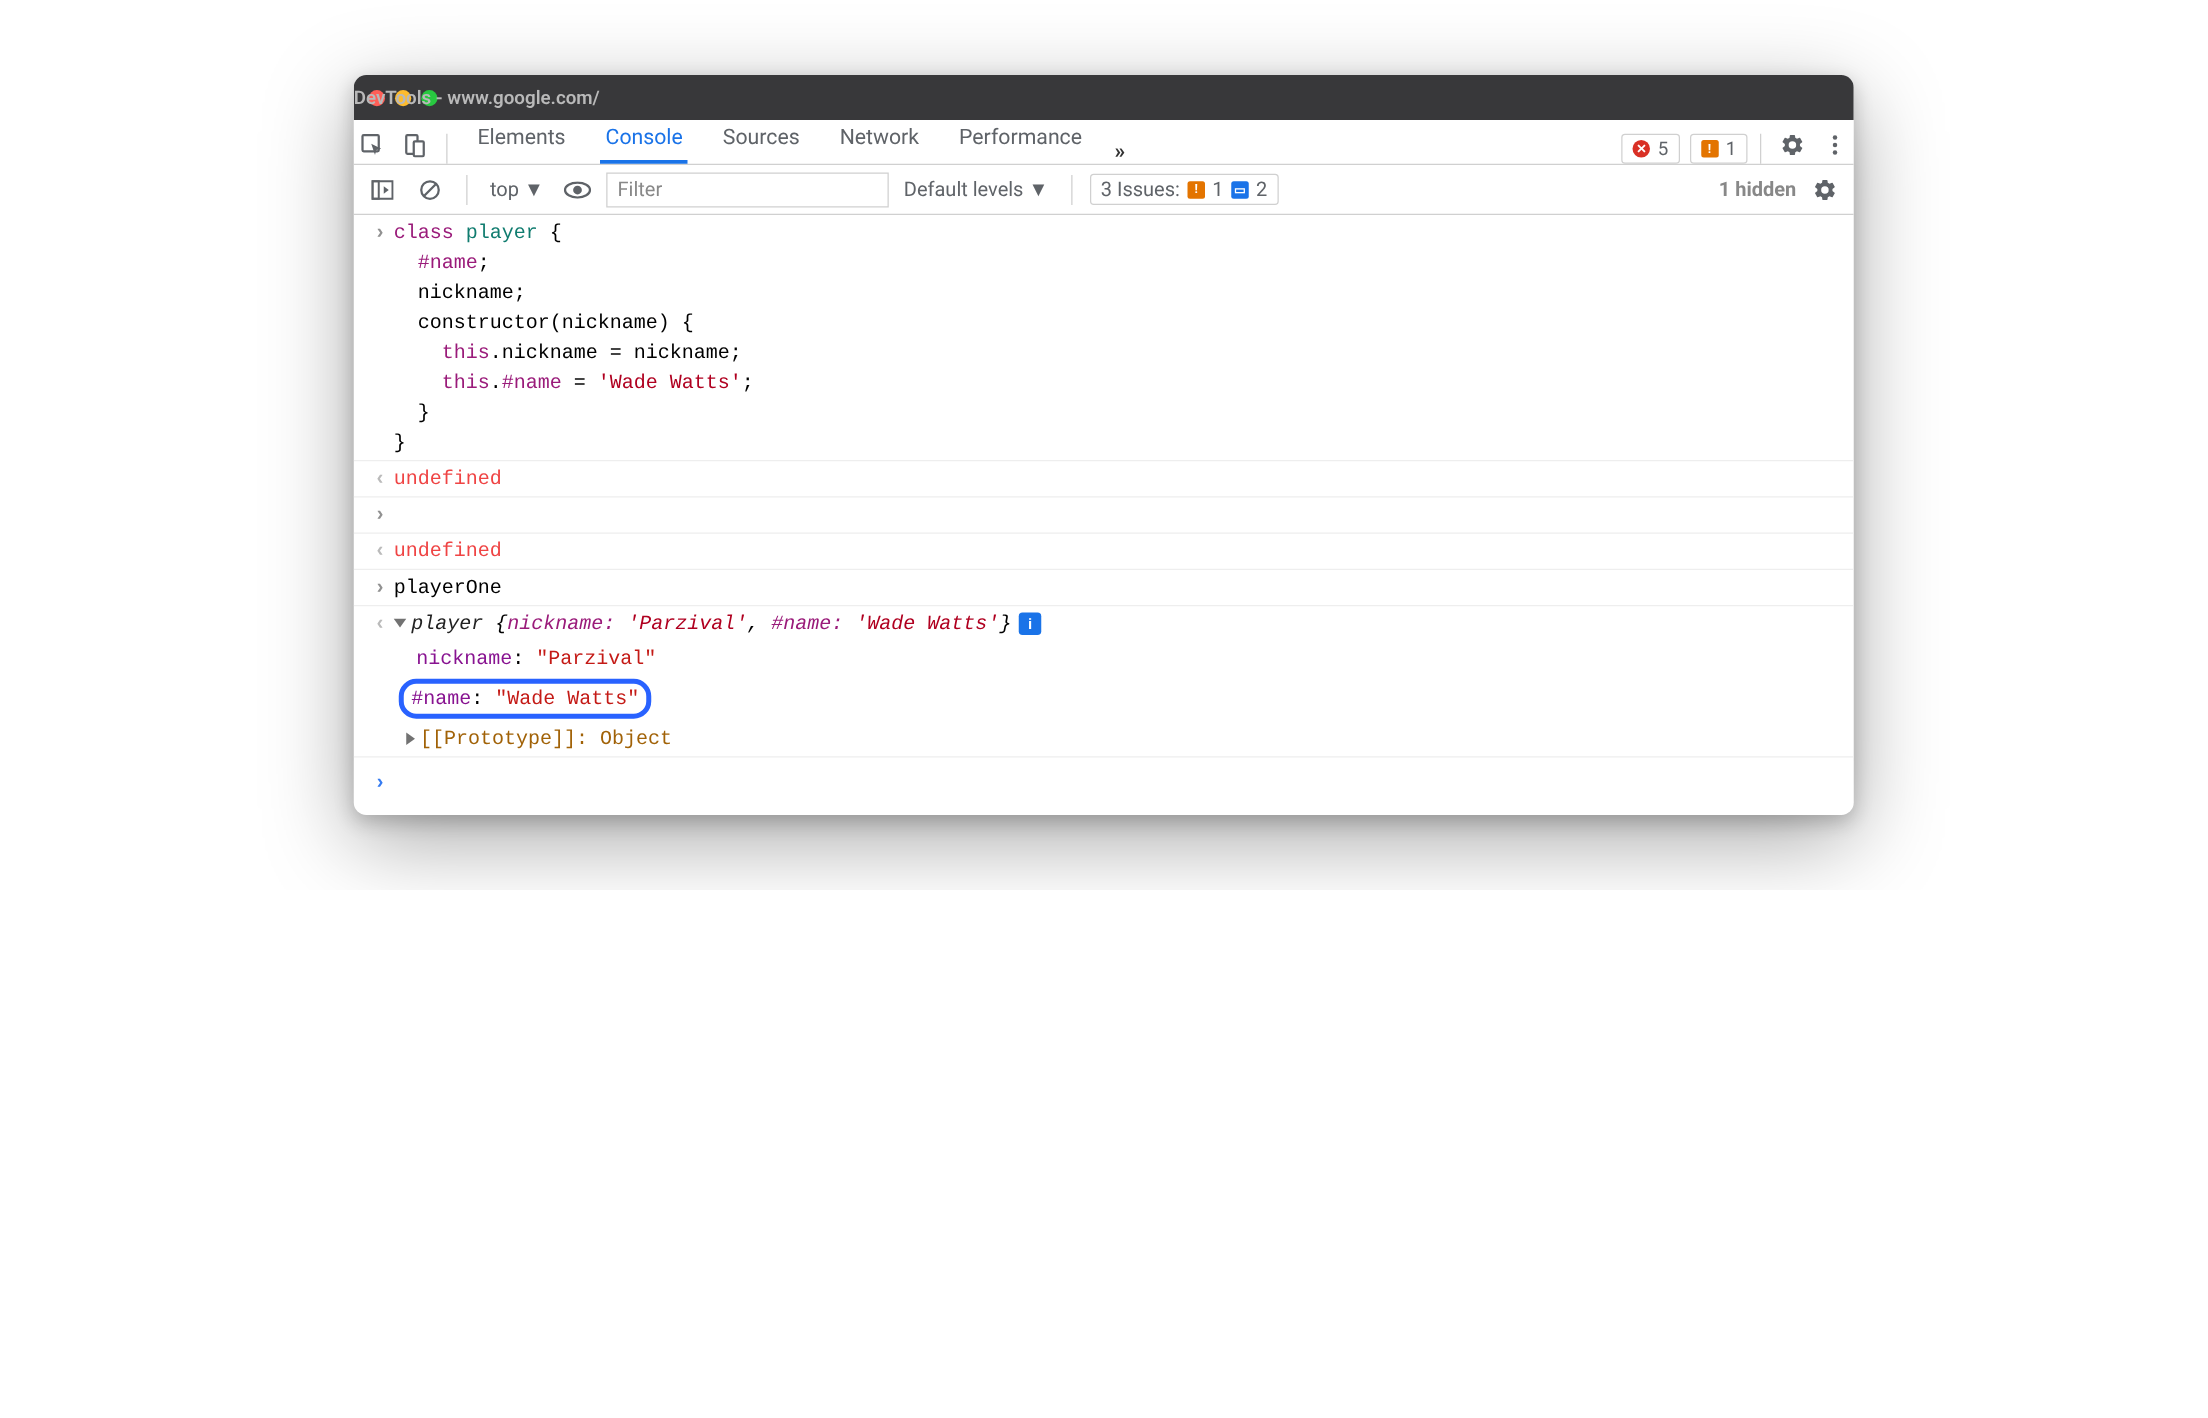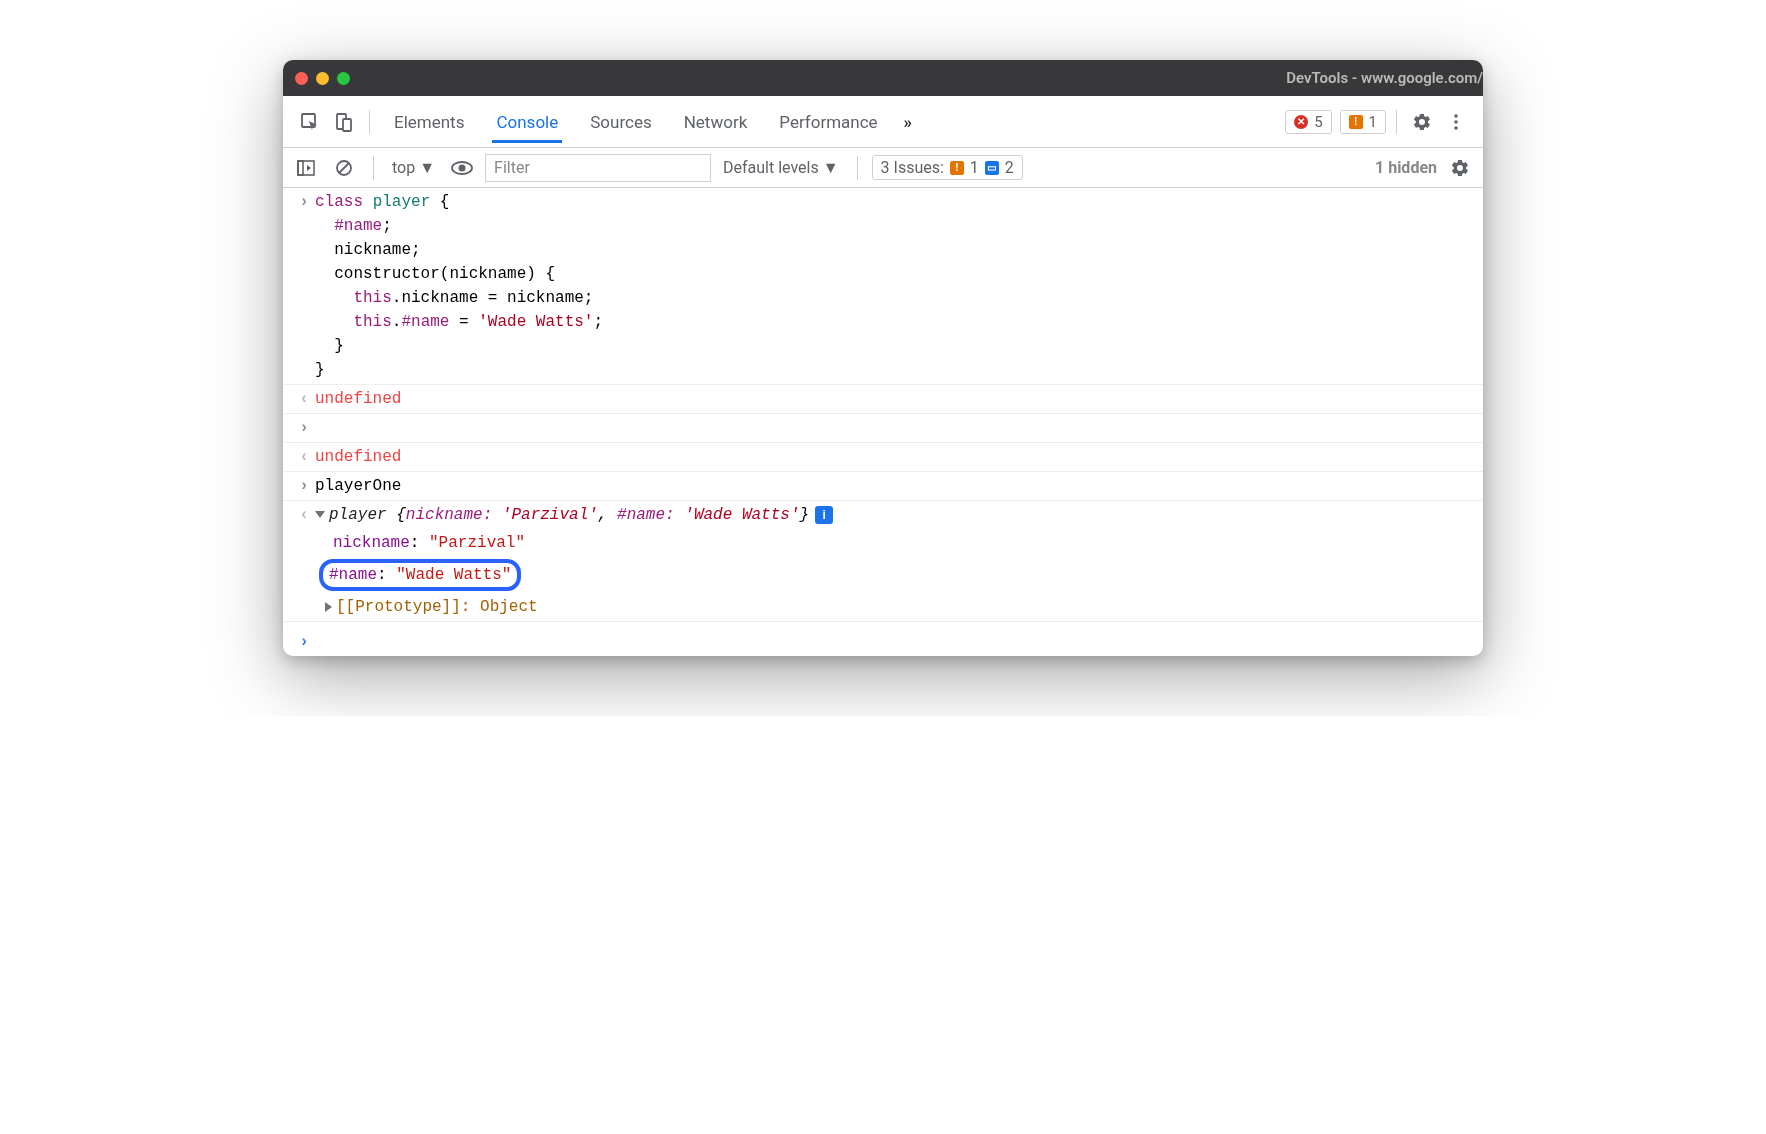--- a/index.html
+++ b/index.html
@@ -31,31 +31,31 @@
   .traffic { display: flex; gap: 8px; }
   .traffic span {
     width: 13px; height: 13px; border-radius: 50%;
     display: inline-block;
   }
   .tl-close { background: #ff5f57; }
   .tl-min { background: #febc2e; }
   .tl-max { background: #28c840; }
   .titlebar-title {
     position: absolute; left: 0; right: 0;
-    text-align: right;
+    text-align: left;
     font-size: 15px;
     font-weight: 600;
     pointer-events: none;
   }
   .toolbar {
     display: flex;
-    align-items: center;
-    height: 52px;
+    align-items: flex-end;
+    height: 36px;
     border-bottom: 1px solid #d0d0d0;
-    padding: 0 12px;
+    padding: 0 0;
     gap: 4px;
     font-size: 17px;
     color: #5f6368;
   }
   .tb-iconbtn {
     width: 30px; height: 30px;
     display: flex; align-items: center; justify-content: center;
     color: #5f6368;
   }
   .tb-sep { width: 1px; height: 24px; background: #d0d0d0; margin: 0 6px; }
@@ -111,21 +111,21 @@
     border: 1px solid #d0d0d0;
     border-radius: 3px;
     padding: 2px 8px;
     display: inline-flex; align-items: center; gap: 6px;
   }
   .hidden-text { color: #888; font-weight: bold; }
   .console-body {
     font-family: Menlo, Consolas, "Courier New", monospace;
     font-size: 16px;
     line-height: 1.5;
-    padding-bottom: 0;
+    padding-bottom: 12px;
   }
   .row {
     display: flex;
     padding: 2px 10px;
     border-bottom: 1px solid #eee;
   }
   .row.noborder { border-bottom: none; }
   .gutter {
     width: 22px; flex-shrink: 0;
     color: #919191;

